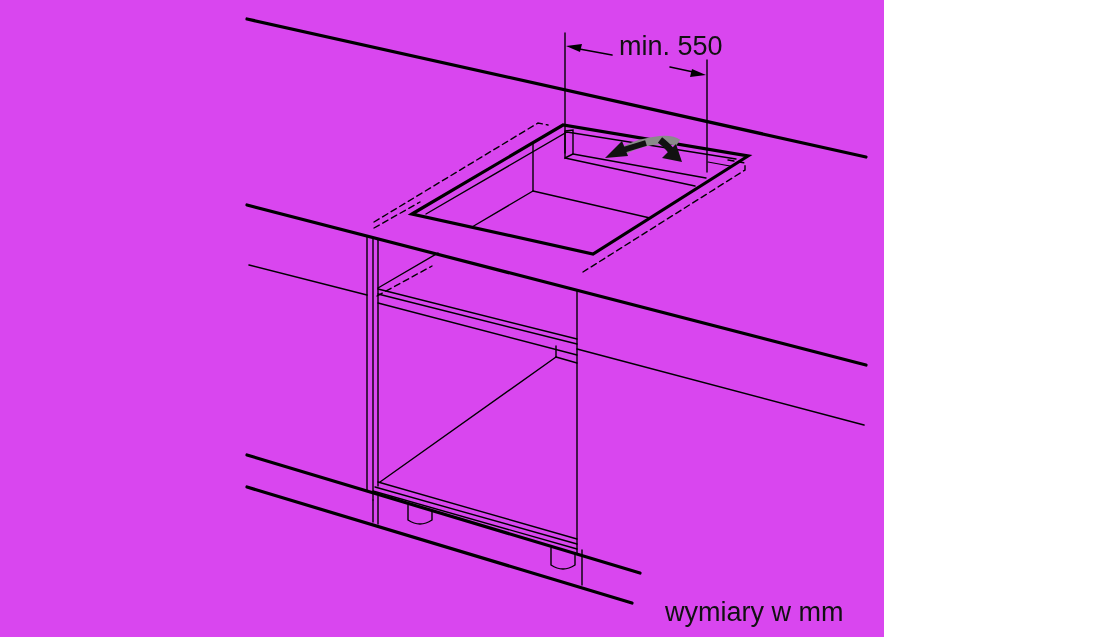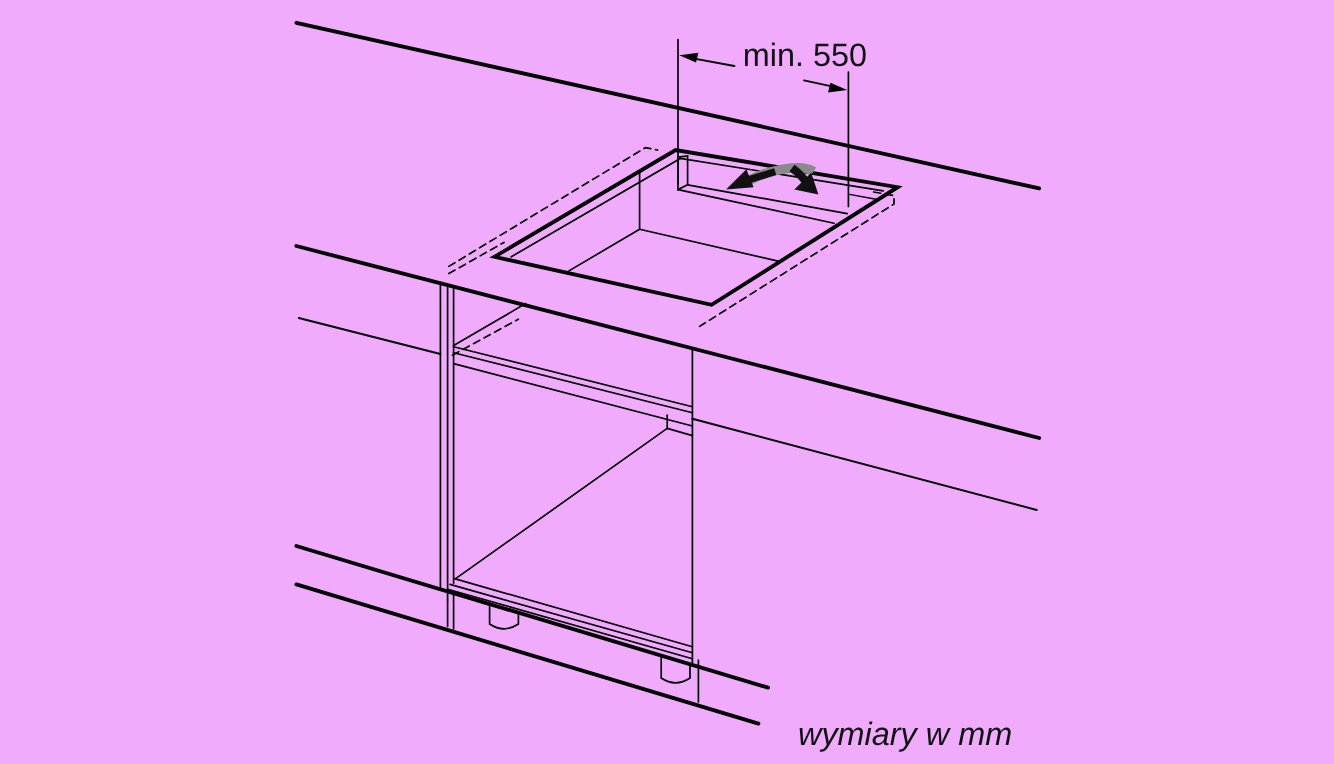--- a/index.html
+++ b/index.html
@@ -1,31 +1,31 @@
 <!DOCTYPE html>
 <html><head>
   <meta charset="utf-8">
   <style>
     html, body { margin: 0; padding: 0; background: #ffffff; }
     .canvas {
       position: relative;
-      width: 1112px;
+      width: 884px;
       height: 637px;
-      background: #f0abfc;
+      background: #d946ef;
       overflow: hidden;
     }
     svg.drawing { position: absolute; left: 0; top: 0; }
     .label {
       position: absolute;
       font-family: "Liberation Sans", sans-serif;
       color: #111111;
       white-space: nowrap;
     }
     .dim-label { left: 619px; top: 31px; font-size: 27px; }
-    .units-label { left: 665px; top: 597px; font-size: 27px; font-style: italic; }
+    .units-label { left: 665px; top: 597px; font-size: 27px; }
   </style>
 </head>
 <body>
 
 <div class="canvas">
   <svg class="drawing" width="1112" height="637" viewBox="0 0 1112 637" xmlns="http://www.w3.org/2000/svg">
     <g fill="none" stroke="#000" stroke-linecap="round" stroke-linejoin="miter">
 
       <line x1="247" y1="19" x2="866" y2="157" stroke-width="3.2"></line>
 

